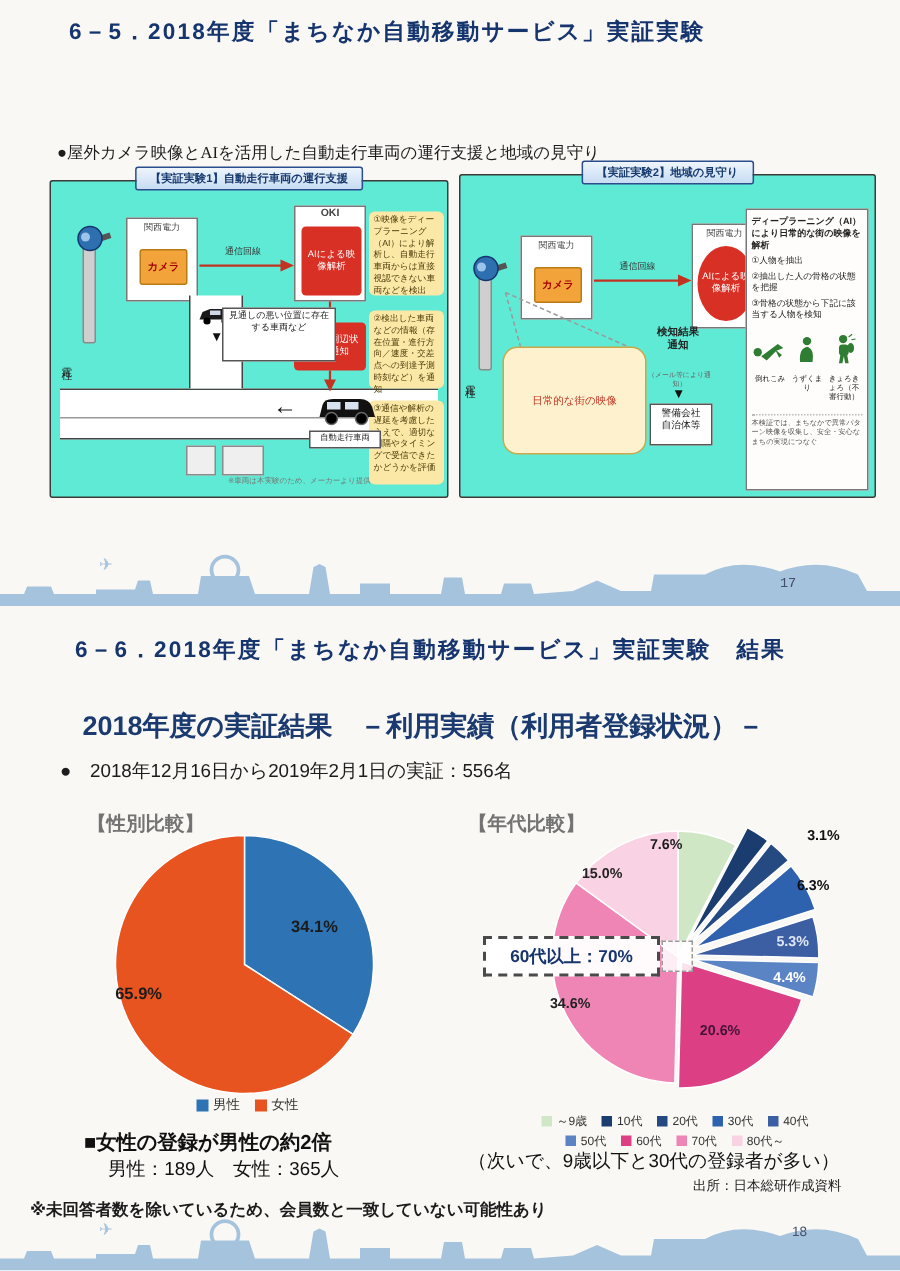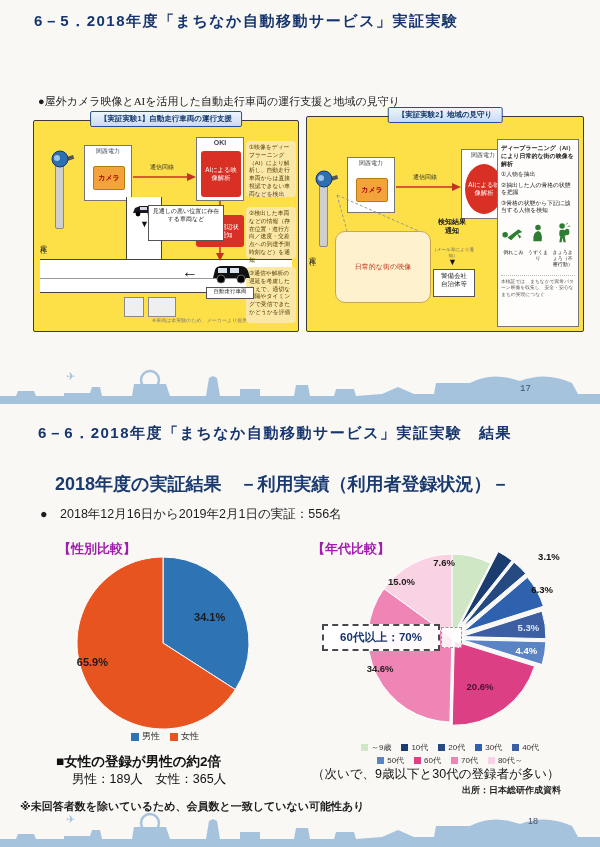--- a/index.html
+++ b/index.html
@@ -1,25 +1,25 @@
 <!DOCTYPE html>
 <html><head>
 <meta charset="utf-8">
 <style>
   * { margin:0; padding:0; box-sizing:border-box; }
   body { font-family:"Liberation Sans","DejaVu Sans",sans-serif; background:#e9e7e2; }
   .page { position:relative; width:600px; height:847px; background:#f9f8f5; overflow:hidden; margin:0 auto; }
 
-  .slide-title { position:absolute; font-size:15px; font-weight:bold; color:#16356e; letter-spacing:1.5px; white-space:nowrap; }
+  .slide-title { position:absolute; font-size:15px; font-weight:bold; color:#16356e; letter-spacing:1.5px; white-space:nowrap;margin-left:12px; }
   .rule { position:absolute; height:3px; background:#24417e; border-bottom:4px solid #f9f8f5; box-shadow:0 6px 0 -3px #5d84c2; }
   .sec-heading { position:absolute; font-weight:bold; color:#1a3a70; }
   .bullet { position:absolute; color:#1c1c1c; }
 
   
-  .diag { position:absolute; border:1.5px solid #3a3a3a; background:#fde047; border-radius:2px; }
+  .diag { position:absolute; border:1.5px solid #3a3a3a; background:#5eead4; border-radius:2px; }
   .diag-header { position:absolute; top:-10px; left:50%; transform:translateX(-50%); white-space:nowrap;
     background:linear-gradient(#eef5fc,#c7dcf2); border:1.5px solid #2b4d8c; color:#173a6e;
     font-size:7.5px; font-weight:bold; padding:2px 9px; border-radius:2px; z-index:5; }
   .mini-box { position:absolute; border:1px solid #777; background:#fff; font-size:6.5px; color:#333; text-align:center; }
   .mini-label { font-size:6px; color:#444; padding-top:1px; }
   .orange-box { position:absolute; background:#f2a33a; border:1px solid #b97b14; color:#a30000; font-weight:bold;
     font-size:7px; display:flex; align-items:center; justify-content:center; border-radius:2px; }
   .red-box { position:absolute; background:#d93025; color:#fff; font-size:6.3px; line-height:1.3; border-radius:3px;
     display:flex; align-items:center; justify-content:center; text-align:center; padding:2px; }
   .red-oval { border-radius:50%; }
@@ -46,21 +46,21 @@
   .pose-label { font-size:5px; color:#222; line-height:1.25; margin-top:1px; }
   .panel-note { font-size:4.8px; color:#555; line-height:1.35; margin-top:7px; border-top:1px dotted #bbb; padding-top:3px; }
   .notify-title { position:absolute; font-size:7px; font-weight:bold; color:#222; text-align:center; line-height:1.3; }
   .notify-sub { position:absolute; font-size:4.6px; color:#666; text-align:center; line-height:1.3; }
 
   
   .sky { position:absolute; left:0; width:600px; height:36px; }
   .pageno { position:absolute; font-size:9px; color:#44506b; z-index:3; }
 
   
-  .chart-cap { position:absolute; font-size:13px; font-weight:bold; color:#a21caf; }
+  .chart-cap { position:absolute; font-size:13px; font-weight:bold; color:#737373; }
   .legend-row { display:flex; justify-content:center; gap:10px; margin-top:2px; }
   .legend-item { display:inline-flex; align-items:center; gap:3px; color:#333; }
   .sq { display:inline-block; }
   .callout { position:absolute; background:rgba(255,255,255,0.96); border:2px dashed #4a4a4a; color:#16356e;
     font-size:11.5px; font-weight:bold; display:flex; align-items:center; justify-content:center; z-index:6; }
   .callout-tail { position:absolute; background:rgba(255,255,255,0.85); border:1.5px dashed #9a9a9a; z-index:5; }
   .finding1 { position:absolute; font-size:13.5px; font-weight:bold; color:#111; }
   .finding2 { position:absolute; font-size:12.5px; color:#111; }
   .source { position:absolute; font-size:9px; color:#222; }
   .footnote { position:absolute; font-size:11px; font-weight:bold; color:#1c1c1c; z-index:4; }
@@ -305,21 +305,21 @@
         <span class="legend-item">
           <span class="sq" style="width: 7px; height: 7px; background: rgb(249, 211, 227);"></span>
           <span>80代～</span>
         </span>
       </div>
     </div>
 
   <div class="finding1" style="left:56px; top:753px;">■女性の登録が男性の約2倍</div>
   <div class="finding2" style="left:72px; top:771px;">男性：189人　女性：365人</div>
   <div class="finding2" style="left:312px; top:766px;">（次いで、9歳以下と30代の登録者が多い）</div>
-  <div class="source" style="left:462px; top:784px;font-weight:bold;">出所：日本総研作成資料</div>
+  <div class="source" style="left:462px; top:784px;">出所：日本総研作成資料</div>
   <div class="footnote" style="left:20px; top:799px;">※未回答者数を除いているため、会員数と一致していない可能性あり</div>
 
   <svg class="sky" style="top:811px;" viewBox="0 0 600 36">
     <g fill="#a6c3de">
       <path d="M0,36 L0,28 L16,28 L18,23 L34,23 L36,28 L64,28 L64,25 L90,25 L92,19 L100,19 L102,28 L132,28 L134,16 L166,16 L170,28 L206,28 L209,10 L213,8 L217,10 L220,28 L240,28 L240,21 L260,21 L260,28 L294,28 L296,17 L308,17 L310,28 L334,28 L336,21 L354,21 L356,28 L382,26 L398,19 L414,26 L434,26 L436,15 L470,15 Q492,3 520,13 Q546,3 572,15 L578,26 L600,26 L600,36 Z"></path>
       <text x="66" y="12" font-size="11">✈</text>
     </g>
     <circle cx="150" cy="12" r="9" fill="none" stroke="#a6c3de" stroke-width="2.5"></circle>
   </svg>
   <span class="pageno" style="left:528px; top:816px;">18</span>

